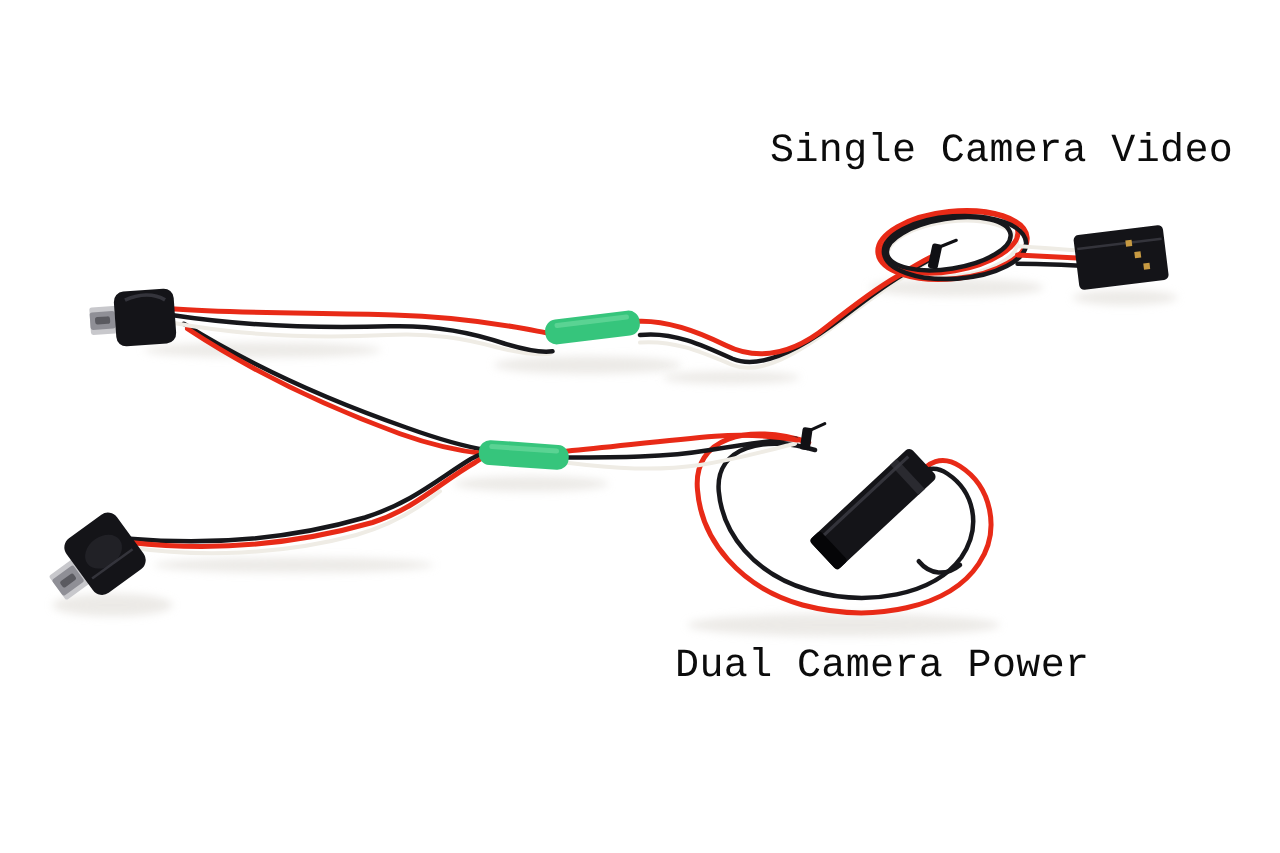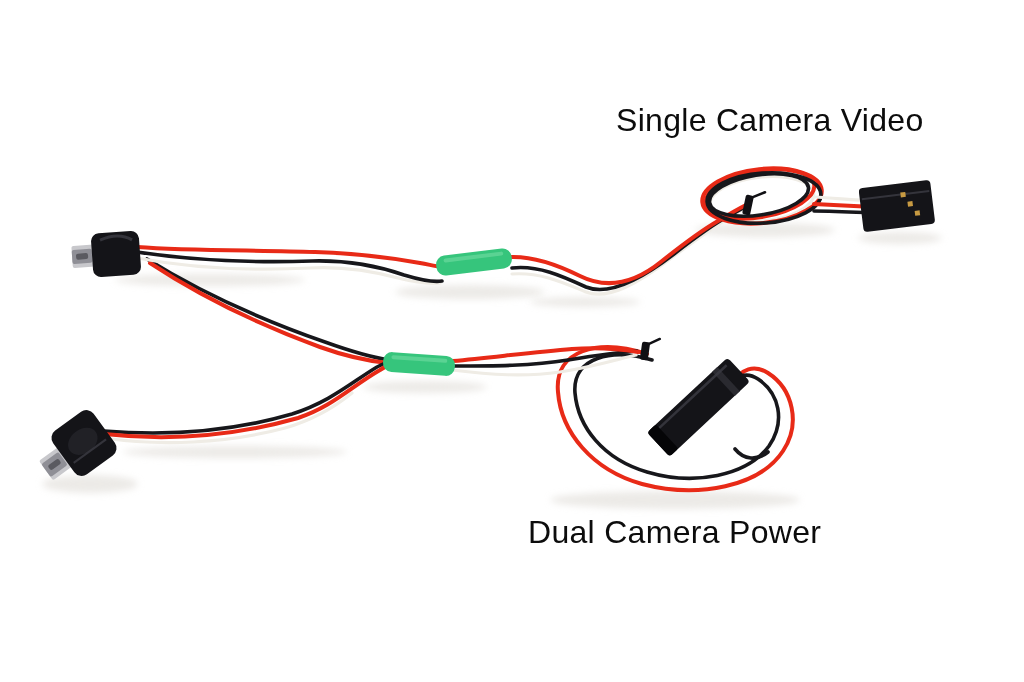--- a/index.html
+++ b/index.html
@@ -1,27 +1,27 @@
 <!DOCTYPE html>
 <html style="--background: #ffffff; --text: #0c0c0c; --wire-red: #e82a17; --wire-black: #17171b; --wire-white: #efece5; --heatshrink-green: #36c57c; --heatshrink-highlight: #6eda9f; --connector-black: #141418; --connector-highlight: #3a3a42; --usb-metal: #c8c8cc; --usb-metal-dark: #8f8f96; --pin-gold: #c79a42; --shadow: #d9d5cf;"><head>
 <meta charset="utf-8">
 <style>
   html,body{margin:0;padding:0;background:#fff;}
   .stage{
     position:relative;width:1024px;height:682px;overflow:hidden;
     background:var(--background,#fff);
-    font-family:Liberation Sans, sans-serif;
+    font-family:Liberation Mono, monospace;
     border-radius:16px;
   }
   .photo-label{
     position:absolute;color:var(--text,#0c0c0c);
     font-size:32px;font-weight:400;letter-spacing:.3px;white-space:nowrap;
   }
   #label-top{left:616px;top:102px;}
-  #label-bottom{left:528px;top:514px;}
+  #label-bottom{left:540px;top:514px;}
 
   
   .wr{fill:none;stroke:var(--wire-red);stroke-width:4;stroke-linecap:round;}
   .wb{fill:none;stroke:var(--wire-black);stroke-width:3.6;stroke-linecap:round;}
   .ww{fill:none;stroke:var(--wire-white);stroke-width:3.2;stroke-linecap:round;}
   .coil{fill:none;stroke-linecap:round;}
   .shadow{fill:var(--shadow);opacity:.5;filter:url(#soft);}
   .body{fill:var(--connector-black);}
   .metal{fill:var(--usb-metal);}
   .metal-dark{fill:var(--usb-metal-dark);}

